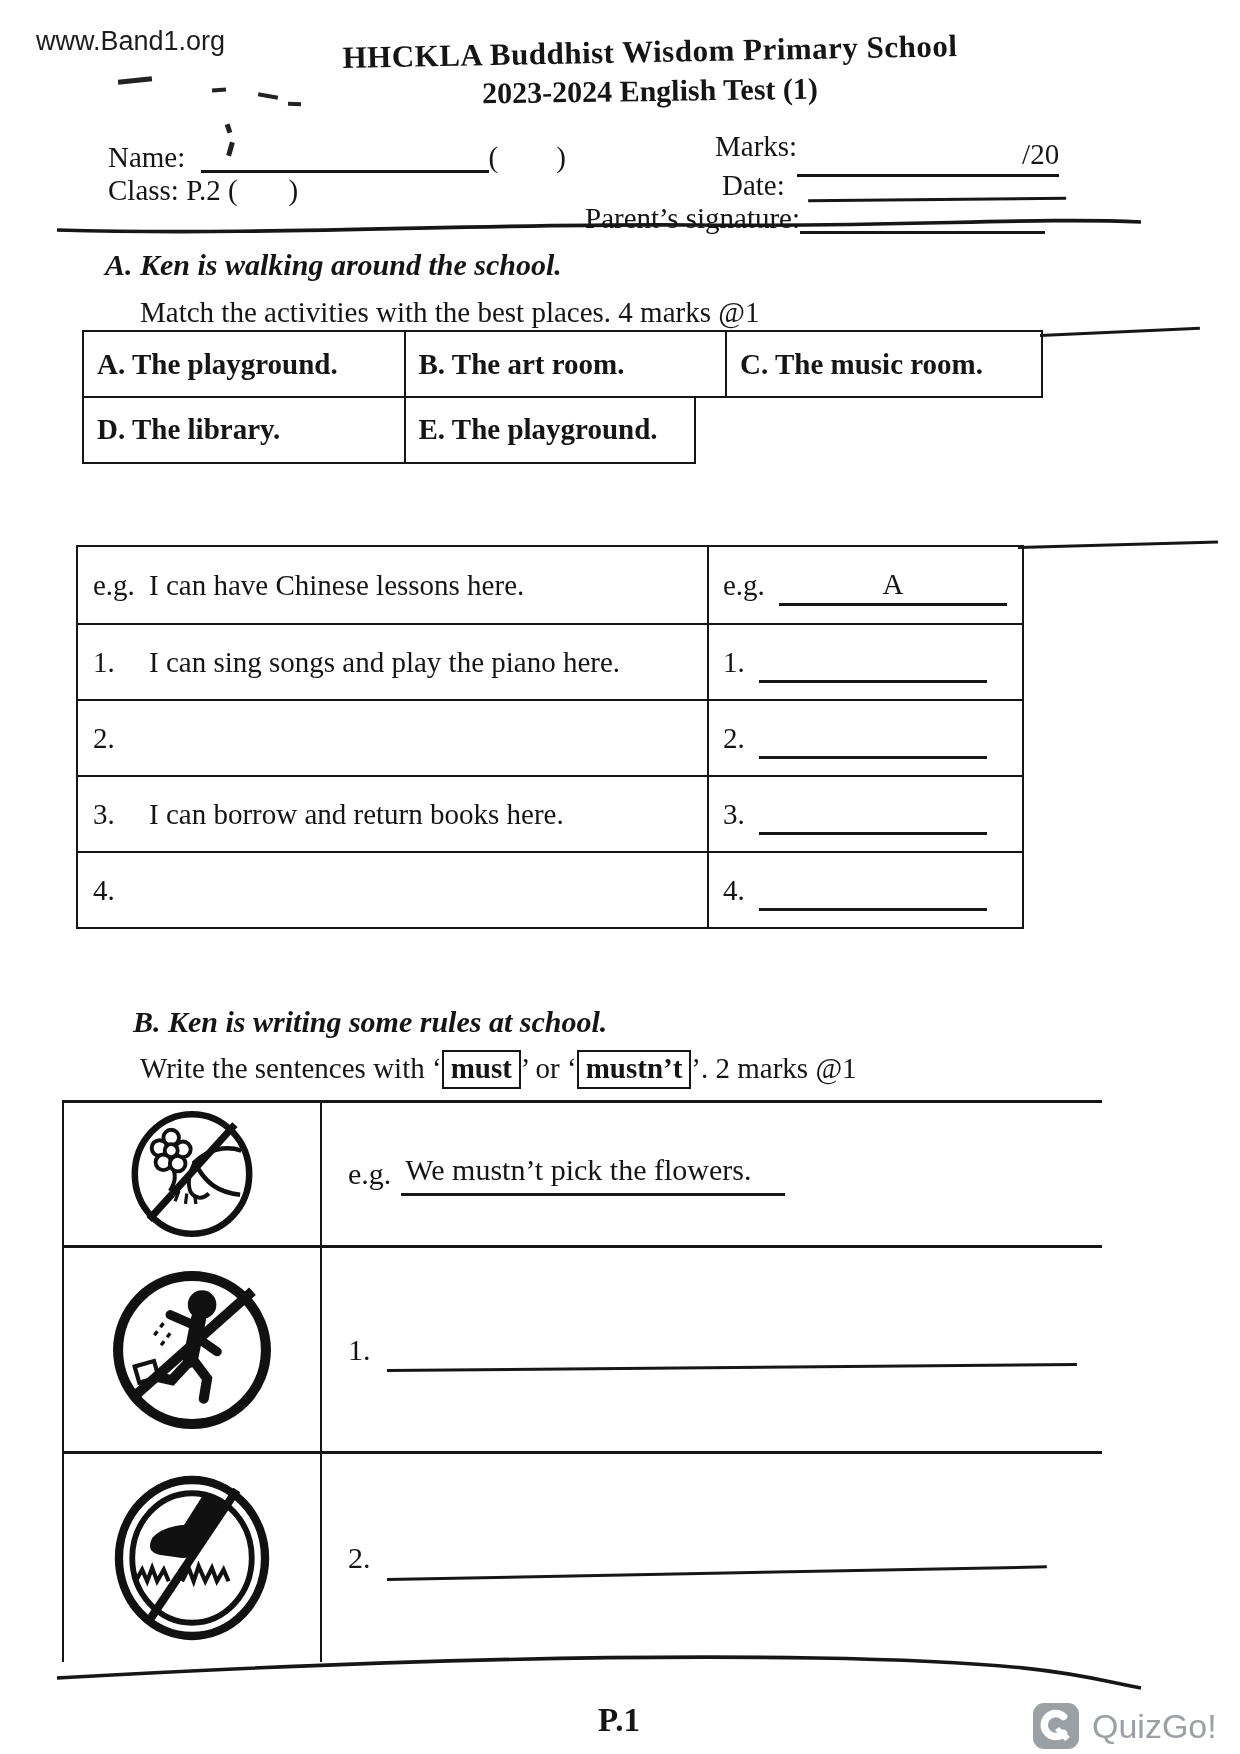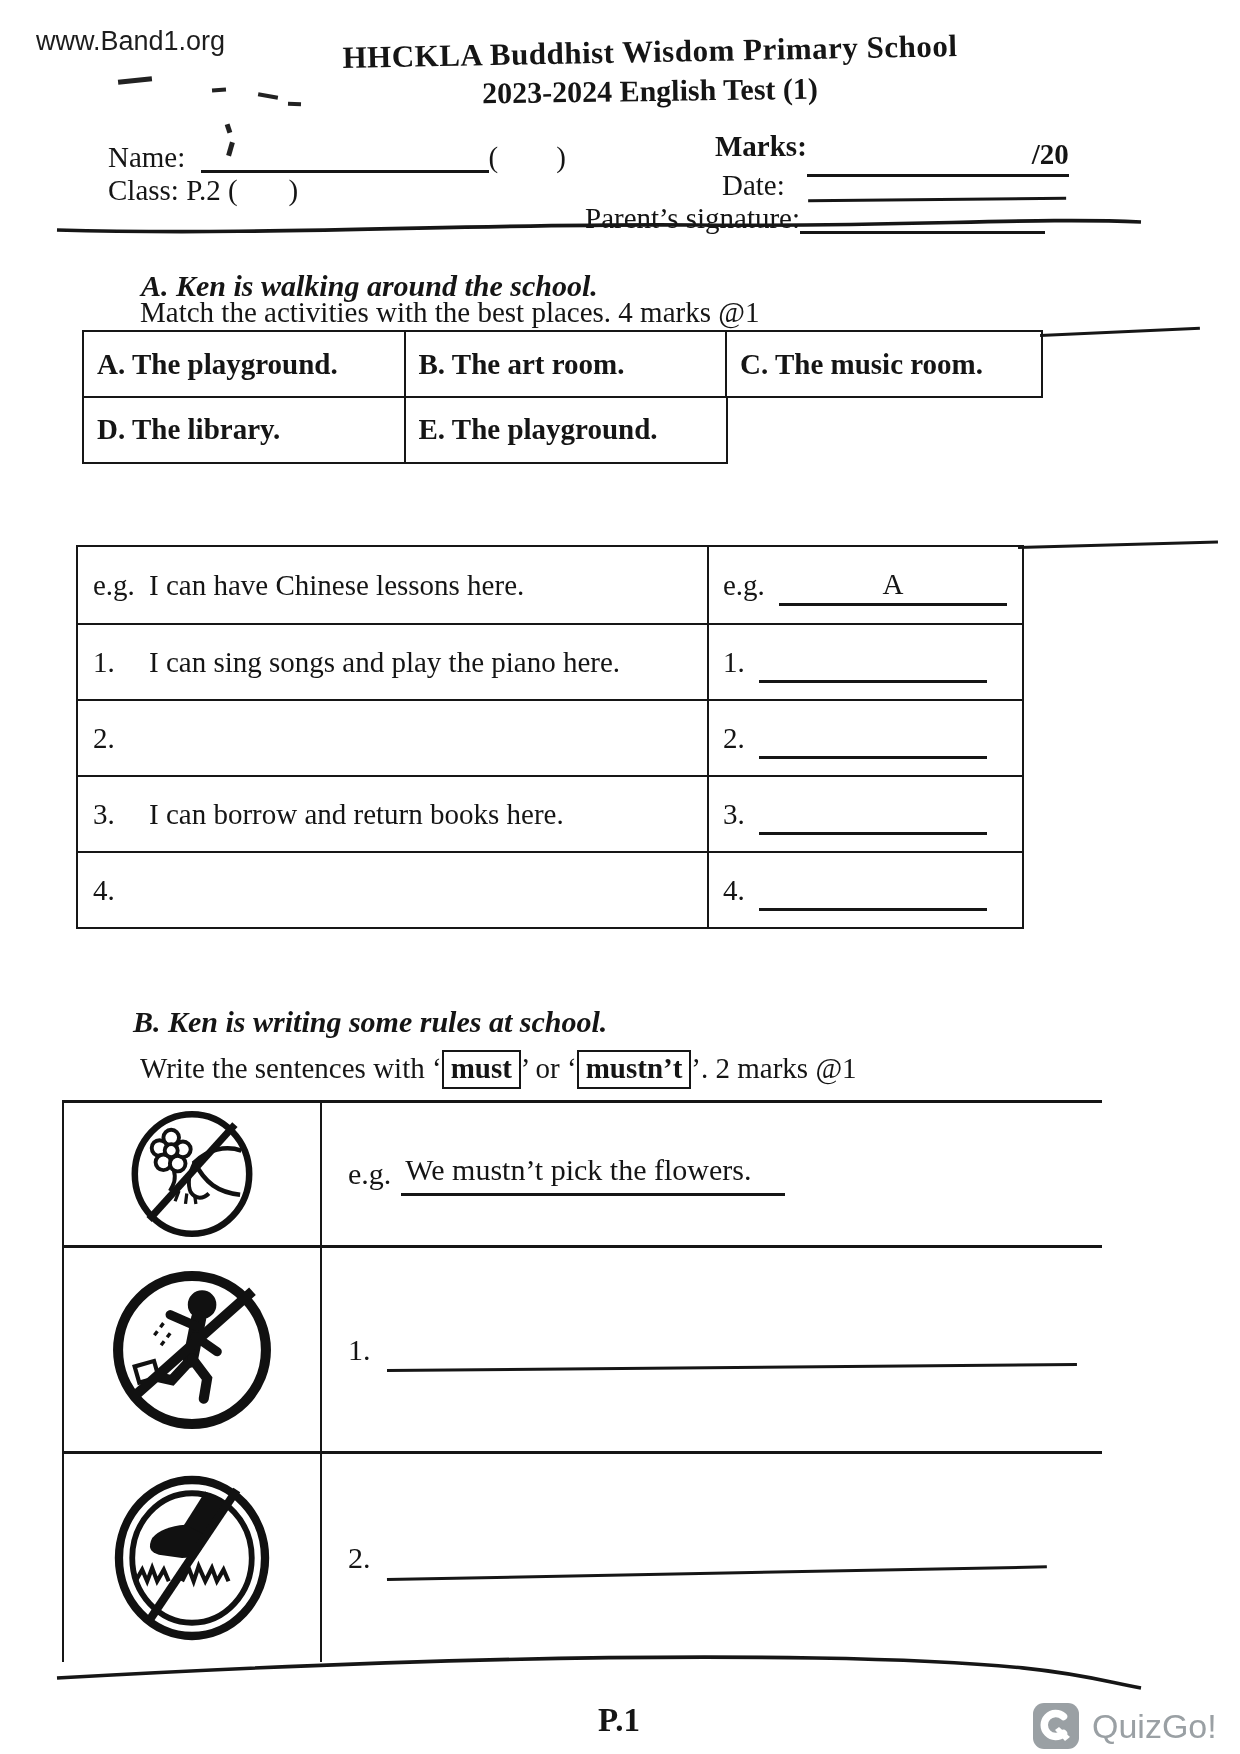--- a/index.html
+++ b/index.html
@@ -61,57 +61,57 @@
   <div class="abs scan-mark" style="left:226px;top:124px;width:5px;height:9px;transform:rotate(-18deg);"></div>
 
   <div class="abs hdr" style="left:108px;top:138px;">
     <span>Name:</span>
     <span class="uline" style="width:288px;margin-left:8px;"></span><span class="pre">(        )</span>
   </div>
   <div class="abs scan-mark" style="left:228px;top:142px;width:5px;height:14px;transform:rotate(16deg);"></div>
 
   <div class="abs hdr pre" style="left:108px;top:174px;">Class: P.2 (       )</div>
 
-  <div class="abs hdr" style="left:715px;top:130px;font-weight:bold;">
+  <div class="abs hdr" style="left:715px;top:130px;">
     <span>Marks:</span><span class="marks-line"><span>/20</span></span>
   </div>
 
   <div class="abs hdr" style="left:722px;top:166px;">
     <span>Date:</span>
     <span class="uline" style="width:258px;margin-left:16px;transform:rotate(-0.5deg);"></span>
   </div>
 
   <div class="abs hdr" style="left:585px;top:199px;">
     <span>Parent’s signature:</span><span class="uline" style="width:245px;"></span>
   </div>
 
   <svg class="abs" style="left:55px;top:214px;" width="1090" height="26" viewBox="0 0 1090 26">
     <path d="M2,16 C220,22 430,9 640,11 S 980,3 1086,8" fill="none" stroke="#161616" stroke-width="3.6"></path>
   </svg>
 
-  <div class="abs sec-head" style="left:105px;top:269px;margin-left:36px;">A. Ken is walking around the school.</div>
+  <div class="abs sec-head" style="left:105px;top:248px;">A. Ken is walking around the school.</div>
   <div class="abs instr" style="left:140px;top:296px;">Match the activities with the best places. 4 marks @1</div>
 
   <div class="abs" style="left:82px;top:330px;">
     <div class="opt-row">
       <div class="opt-cell" style="width:324px;">
         <span>A. The playground.</span>
         </div>
       <div class="opt-cell" style="width:324px;margin-left:-2.5px;">
         <span>B. The art room.</span>
         </div>
       <div class="opt-cell" style="width:318px;margin-left:-2.5px;">
         <span>C. The music room.</span>
         </div>
     </div>
     <div class="opt-row" style="margin-top:-2.5px;">
       <div class="opt-cell" style="width:324px;">
         <span>D. The library.</span>
         </div>
-      <div class="opt-cell" style="width:324px;margin-left:-2.5px;">
+      <div class="opt-cell" style="width:292px;margin-left:-2.5px;">
         <span>E. The playground.</span>
         </div>
     </div>
   </div>
 
   <div class="abs" style="left:1040px;top:334px;width:160px;border-top:3px solid #161616;transform:rotate(-2.6deg);transform-origin:left top;"></div>
 
   <div class="abs mt" style="left:76px;top:545px;width:944px;">
 
     <div class="mt-row">

